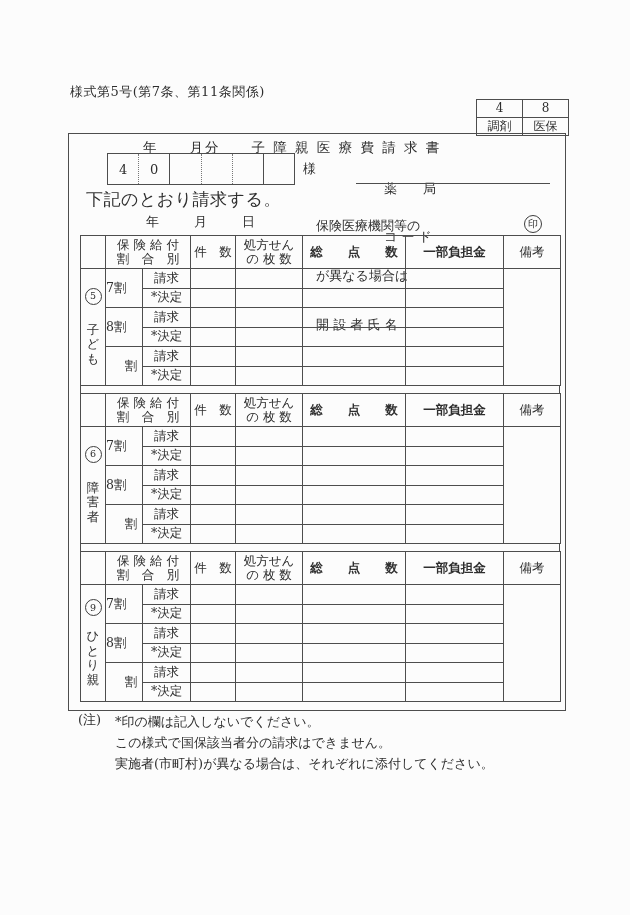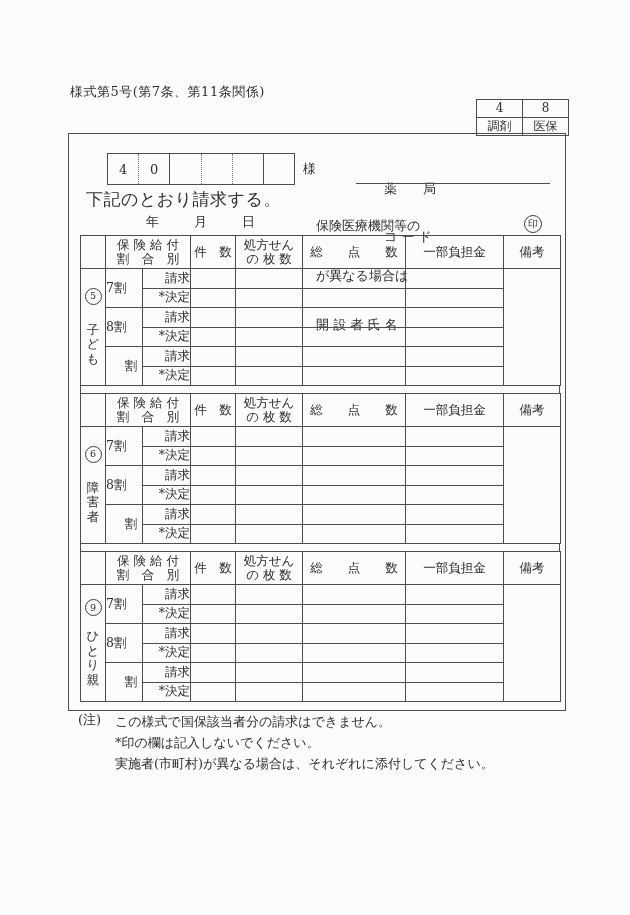--- a/index.html
+++ b/index.html
@@ -72,37 +72,37 @@
     border-collapse:collapse;table-layout:fixed;
   }
   table.claim-table td{
     border:1px solid #4d4d4d;padding:0;font-size:12.5px;
     vertical-align:middle;overflow:hidden;
   }
   table.claim-table tr{height:19.5px;}
   table.claim-table tr.hdr{height:33px;}
   table.claim-table tr.hdr td{text-align:center;}
   .bl{display:block;line-height:14.5px;white-space:pre;}
-  .pts,.copay-h{text-align:center;white-space:pre;}
+  .pts,.copay-h{text-align:center;white-space:pre;font-weight:bold;}
 
   td.sec-cell{text-align:center;}
   .sec-inner{
     display:flex;flex-direction:column;align-items:center;
     justify-content:space-evenly;height:115px;
   }
   .circle-num{
     width:15px;height:15px;border:1px solid #3d3d3d;border-radius:50%;
     display:flex;align-items:center;justify-content:center;
     font-size:9.5px;line-height:1;
   }
   .sec-name{white-space:pre-line;font-size:12.5px;line-height:14.5px;text-align:center;}
 
   td.ratio{}
   td.ratio.ratio-blank{text-align:center;padding-left:14px;box-sizing:border-box;}
-  td.claim-label{text-align:right;padding-right:9px;box-sizing:border-box;}
+  td.claim-label{text-align:center;padding-right:9px;box-sizing:border-box;}
 
   .notes{position:absolute;left:78px;top:711px;font-size:13px;}
   .note-label{position:absolute;left:0;top:0;white-space:nowrap;}
   .note-lines{margin-left:37px;line-height:21px;white-space:nowrap;}
 </style>
 </head>
 <body>
 
 <div class="page">
 
@@ -116,20 +116,21 @@
       </tr>
       <tr>
         <td>調剤</td>
         <td>医保</td>
       </tr>
     </tbody>
   </table>
 
   <div class="frame">
 
+    <div class="title">年　　月分　　子 障 親 医 療 費 請 求 書</div>
 
     <div class="code-box">
       <div class="cell">4</div>
       <div class="cell dotted">0</div>
       <div class="cell solid"></div>
       <div class="cell dotted"></div>
       <div class="cell dotted"></div>
       <div class="cell solid"></div>
     </div>
 
@@ -415,19 +416,19 @@
     </tbody>
   </table>
 </div>
     <div class="spacer s1"></div>
     <div class="spacer s2"></div>
   </div>
 
   <div class="notes">
     <span class="note-label">(注)</span>
     <div class="note-lines">
+      <div>*印の欄は記入しないでください。</div>
       <div>この様式で国保該当者分の請求はできません。</div>
-      <div>*印の欄は記入しないでください。</div>
       <div>実施者(市町村)が異なる場合は、それぞれに添付してください。</div>
     </div>
   </div>
 
 </div>
 
 </body></html>

